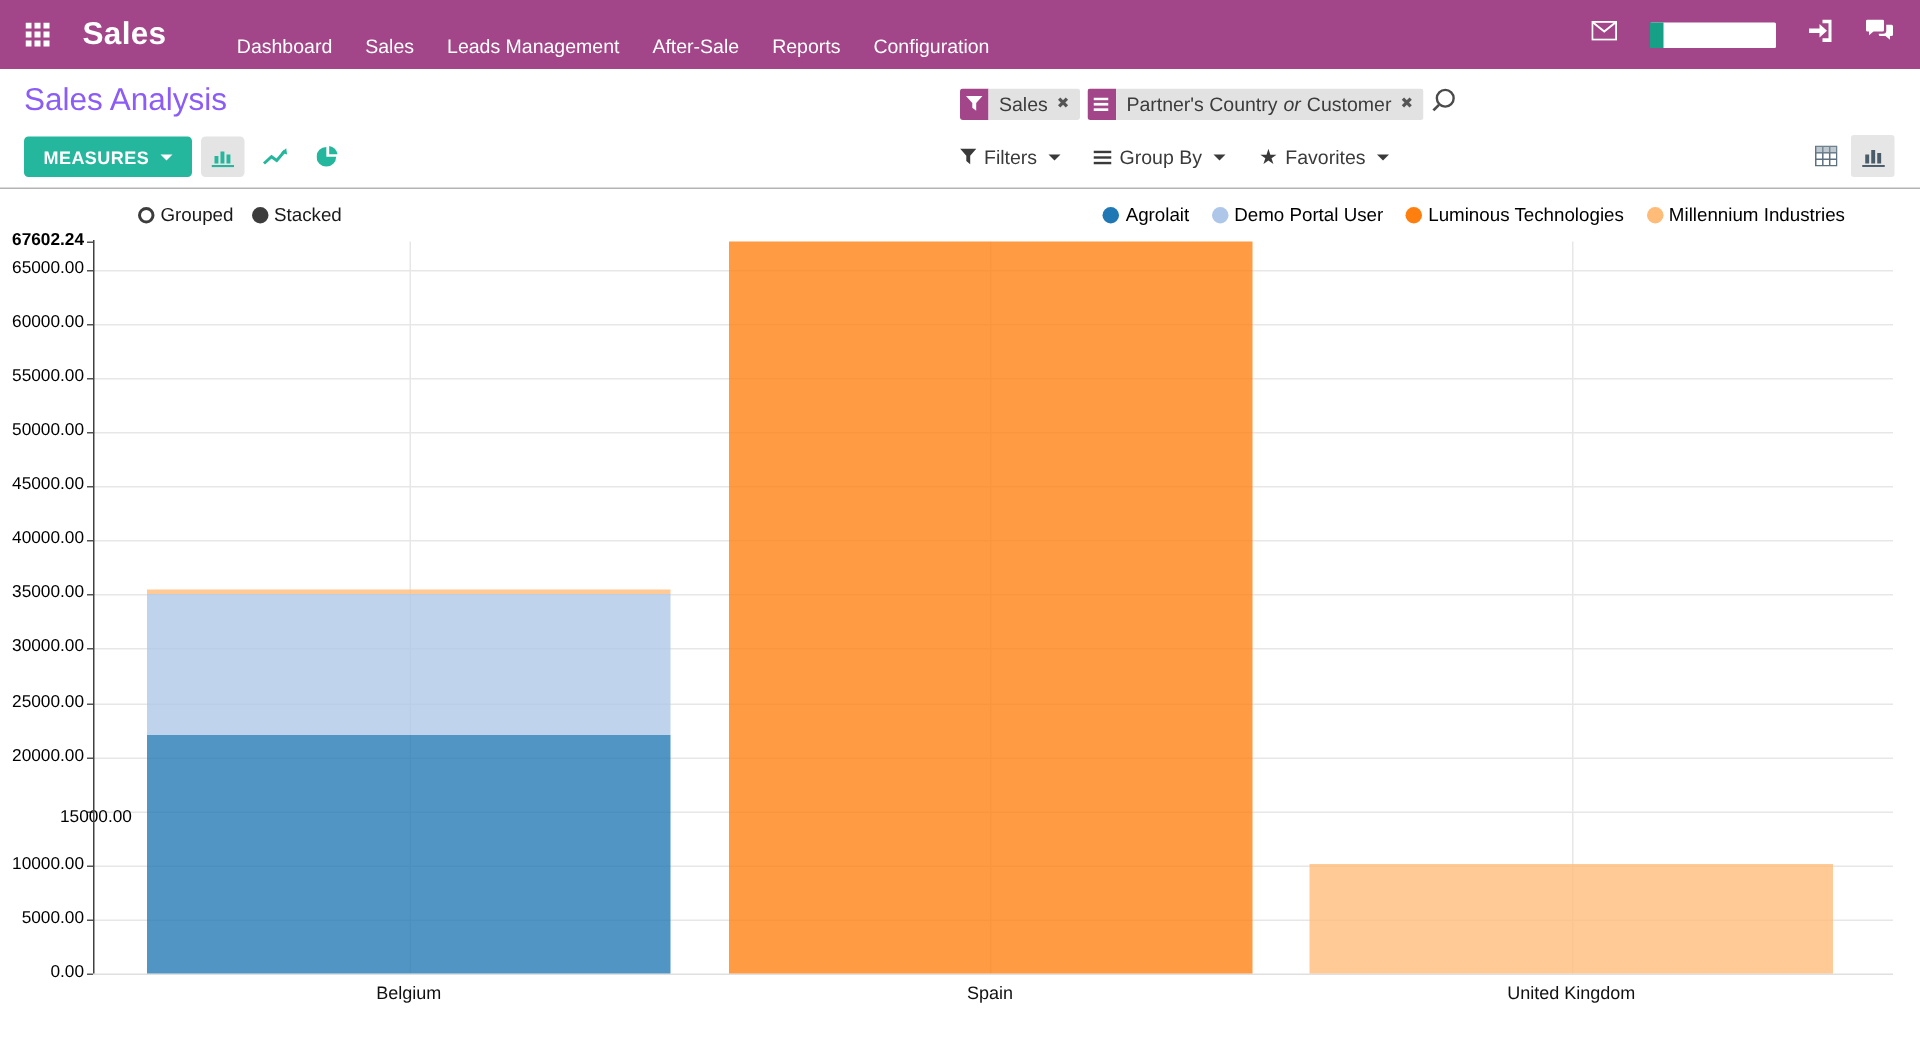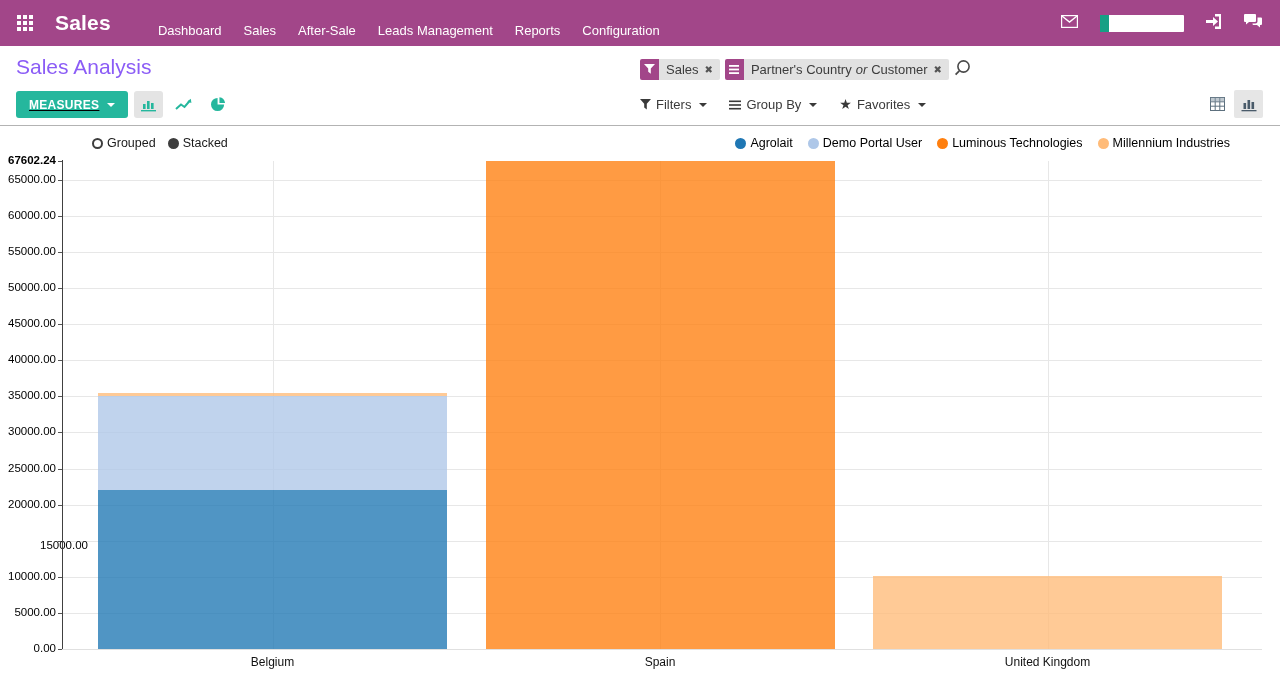--- a/index.html
+++ b/index.html
@@ -31,21 +31,21 @@
     border-radius:2px; overflow:hidden; font-size:13px; cursor:pointer; }
   .facet .ficon { width:19px; background:#A24689; color:#fff; display:flex;
     align-items:center; justify-content:center; }
   .facet .flabel { background:#e2e2e2; color:#3c3c3c; display:flex; align-items:center;
     padding:0 7px; white-space:nowrap; }
   .facet .fclose { font-size:10px; color:#555; margin-left:6px; cursor:pointer; font-style:normal; }
   .facet .flabel i { font-style:italic; padding:0 4px; }
   .search-placeholder { color:#b0b0b0; font-size:14px; margin-left:8px; flex-grow:1; }
   .mag { flex-shrink:0; cursor:pointer; }
 
-  .btn-row { position:absolute; left:16px; top:45px; display:flex; align-items:flex-start;text-decoration:underline; }
+  .btn-row { position:absolute; left:16px; top:45px; display:flex; align-items:flex-start; }
   .measures-btn { height:27px; background:#25B79D; color:#fff; border:none; border-radius:3px;
     font-family:inherit; font-size:12px; font-weight:bold; letter-spacing:.3px;
     padding:0 13px; display:flex; align-items:center; cursor:pointer; }
   .caret { display:inline-block; width:0; height:0; border-left:4px solid transparent;
     border-right:4px solid transparent; border-top:4px solid currentColor; margin-left:8px; }
   .ctype-btn { width:29px; height:27px; display:flex; align-items:center; justify-content:center;
     border:none; background:transparent; border-radius:3px; cursor:pointer; margin-left:6px; }
   .ctype-btn.active { background:#e4e4e4; }
   .ctype-btn:first-of-type { margin-left:9px; }
 
@@ -102,22 +102,22 @@
             <rect x="6" y="12" width="4" height="4"></rect>
             <rect x="12" y="12" width="4" height="4"></rect>
         </g>
       </svg>
     </div>
     <div class="app-title">Sales</div>
   </div>
   <div class="nav-menu">
     <div class="item">Dashboard</div>
     <div class="item">Sales</div>
+    <div class="item">Leads Management</div>
     <div class="item">After-Sale</div>
-    <div class="item">Leads Management</div>
     <div class="item">Reports</div>
     <div class="item">Configuration</div>
   </div>
   <div class="nav-right">
     <span>
       <svg width="17" height="13" viewBox="0 0 17 13">
         <rect x="0.5" y="0.5" width="16" height="12" fill="none" stroke="#fff" stroke-width="1.4"></rect>
         <path d="M1 1 L8.5 7 L16 1" fill="none" stroke="#fff" stroke-width="1.4"></path>
       </svg>
     </span>

